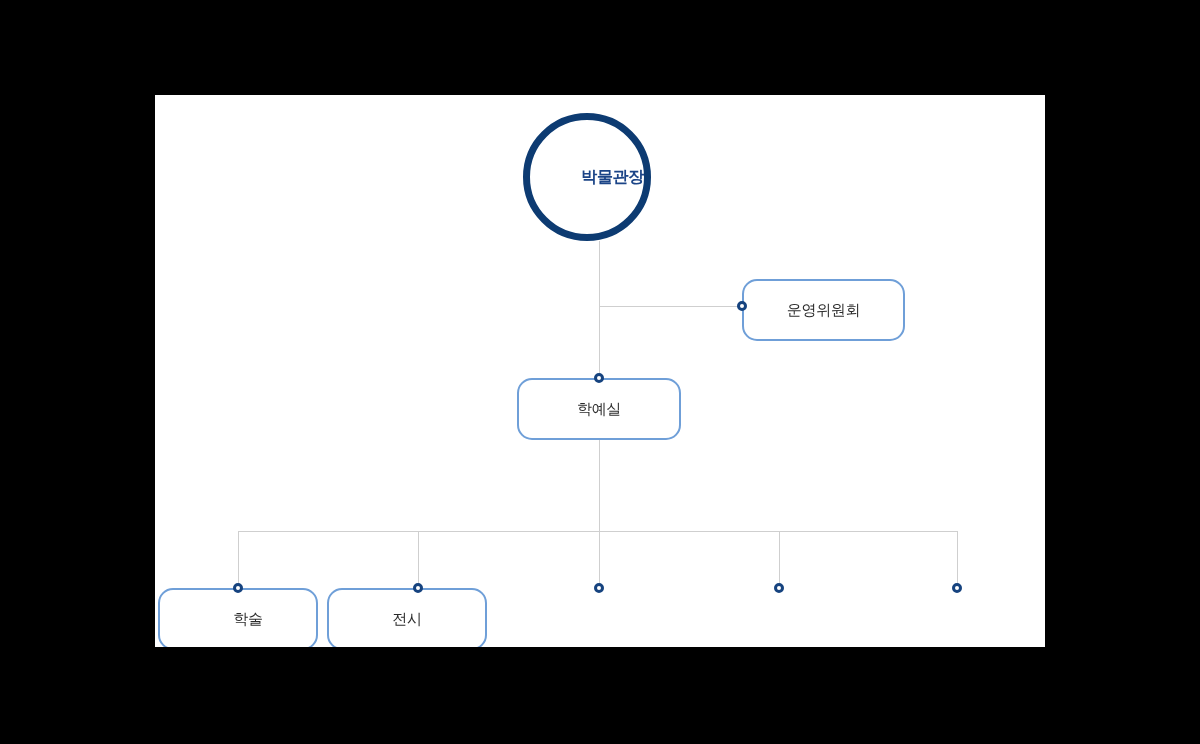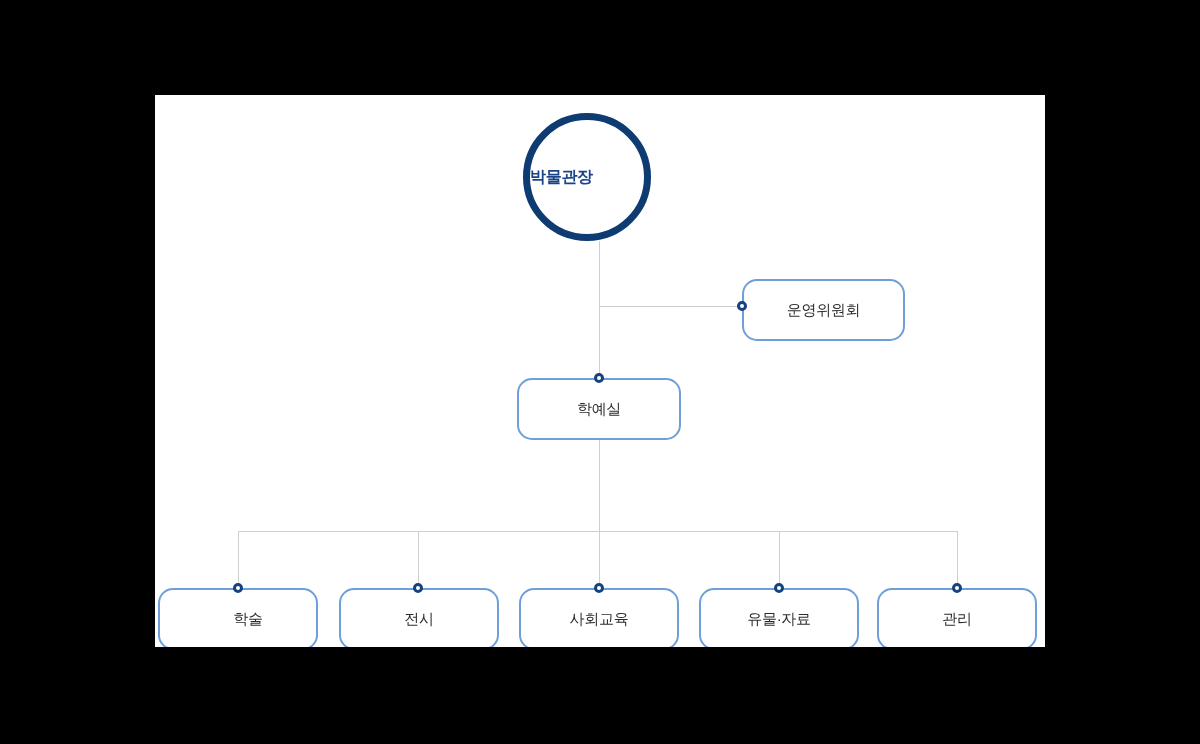--- a/index.html
+++ b/index.html
@@ -40,21 +40,21 @@
     left: 368px;           
     top: 18px;             
     width: 128px;
     height: 128px;
     border-radius: 50%;
     border: 7px solid #0d3b72;
     background: #ffffff;
     box-sizing: border-box;
     display: flex;
     align-items: center;
-    justify-content: flex-start;
+    justify-content: flex-end;
     z-index: 4;
   }
   #root-node .node-label {
     font-size: 16px;
     font-weight: bold;
     color: #1b4487;
     letter-spacing: -0.3px;
   }
 
   
@@ -120,33 +120,24 @@
   <div class="box" style="left:362px; top:283px; width:164px;font-family:Liberation Serif, serif;">
     <span class="node-label">학예실</span>
   </div>
   <div class="dot" style="left:439px; top:278px;"></div>
 
   <div class="box" style="left:3px; top:493px; width:160px;padding-left:20px;">
     <span class="node-label">학술</span>
   </div>
   <div class="dot" style="left:78px; top:488px;"></div>
 
-  <div class="box" style="left:184px; top:493px; width:160px;">
+  <div class="box" style="left:172px; top:493px; width:160px;">
     <span class="node-label">전시</span>
   </div>
   <div class="dot" style="left:258px; top:488px;"></div>
 
-  <div class="box" style="left:364px; top:493px; width:160px;">
-    <span class="node-label">사회교육</span>
-  </div>
   <div class="dot" style="left:439px; top:488px;"></div>
 
-  <div class="box" style="left:544px; top:493px; width:160px;">
-    <span class="node-label">유물·자료</span>
-  </div>
   <div class="dot" style="left:619px; top:488px;"></div>
 
-  <div class="box" style="left:722px; top:493px; width:160px;">
-    <span class="node-label">관리</span>
-  </div>
   <div class="dot" style="left:797px; top:488px;"></div>
 
 </div>
 
 </body></html>

